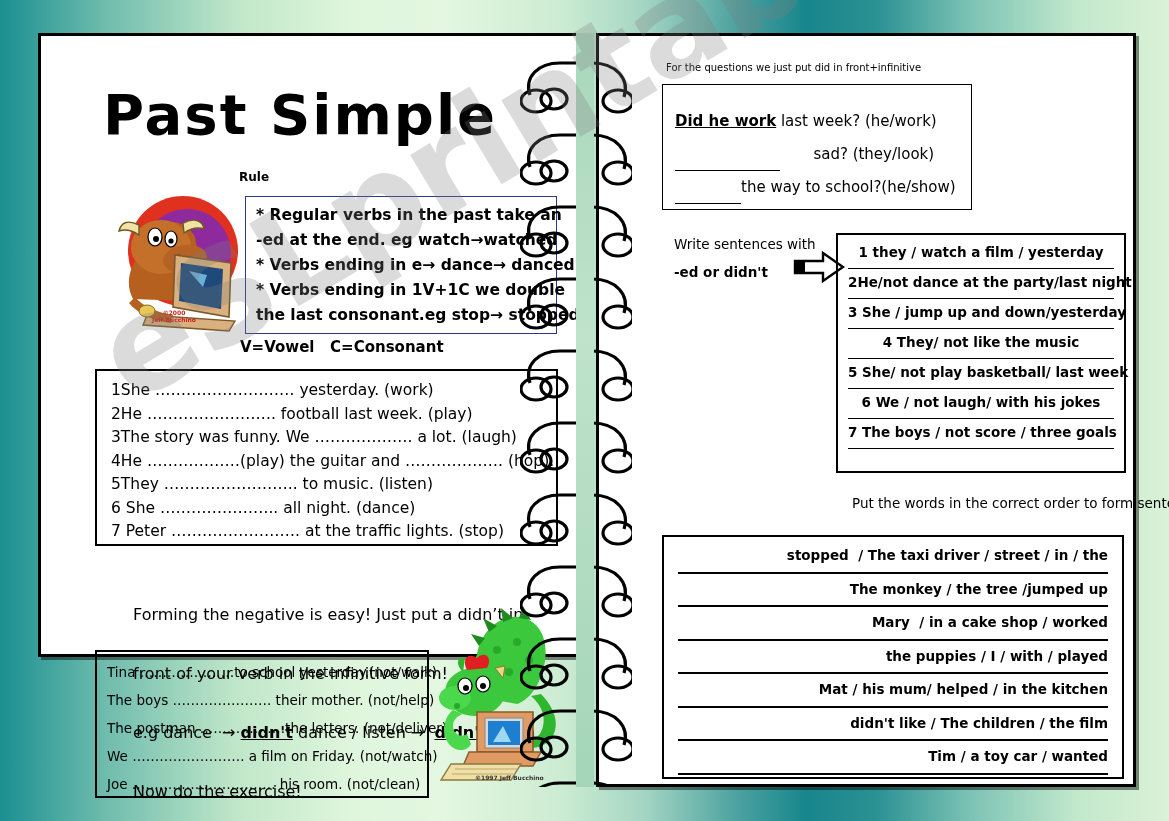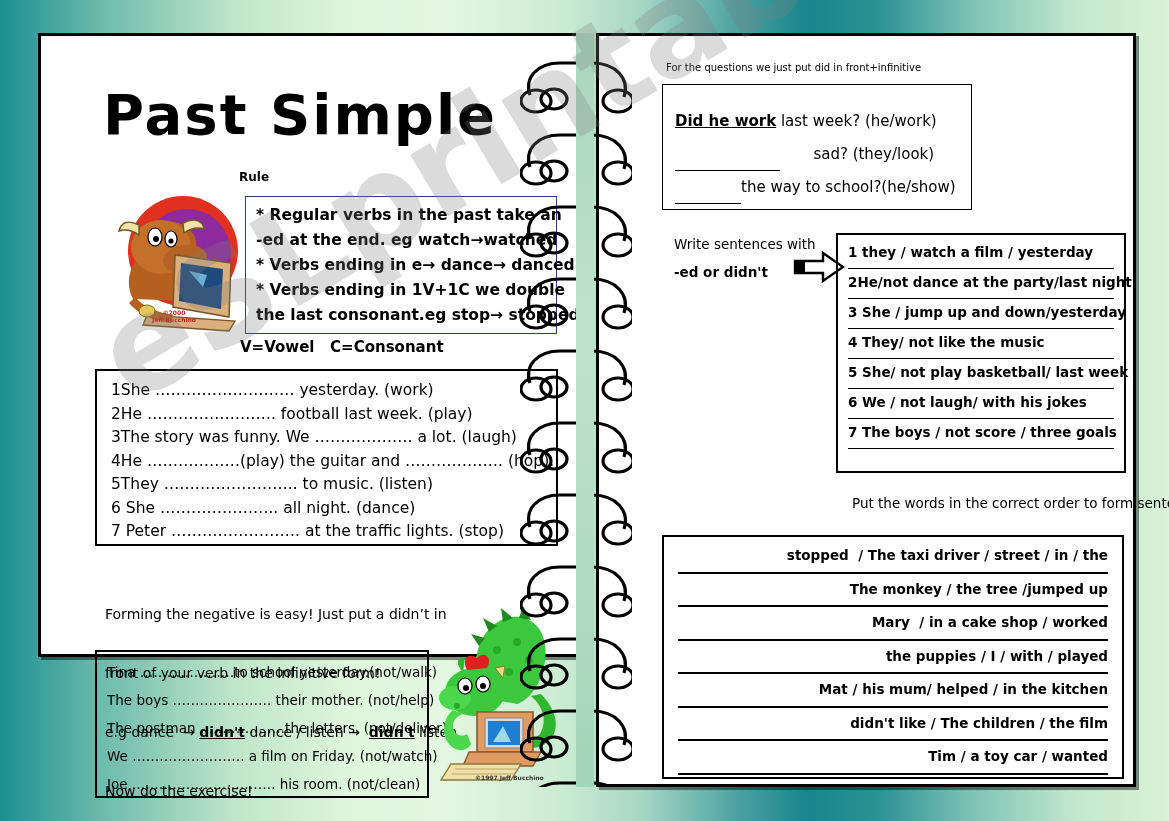--- a/index.html
+++ b/index.html
@@ -93,21 +93,21 @@
     position: absolute;
     left: 54px; top: 333px;
     width: 463px; height: 177px;
     border: 2px solid #000;
     padding: 8px 0 0 14px;
   }
   #gapfill-box .row { font-size: 15.5px; line-height: 23.5px; white-space: pre; }
 
   
   #neg-note { left: 64px; top: 530px; width: 420px; }
-  #neg-note .ln { font-size: 14px; line-height: 21px; white-space: pre; }
+  #neg-note .ln { font-size: 16px; line-height: 21px; white-space: pre; margin-left: 28px; }
   #neg-note b { font-weight: 700; text-decoration: underline; }
 
   
   #neg-box {
     position: absolute;
     left: 54px; top: 614px;
     width: 334px; height: 148px;
     border: 2px solid #000;
     padding: 6px 0 0 10px;
   }
@@ -144,20 +144,21 @@
     width: 290px; height: 240px;
     border: 2px solid #000;
     padding: 4px 0 0 0;
   }
   #sent-box .srow {
     font-size: 13.5px; font-weight: 700;
     height: 30px; line-height: 26px;
     margin: 0 10px;
     border-bottom: 1.5px solid #000;
     white-space: pre;
+    text-align: center;
   }
   #sent-box .srow:last-child { border-bottom: 1.5px solid #000; }
 
   
   #wo-label { left: 852px; top: 494px; width: 260px; font-size: 13.5px; text-align: center; line-height: 19px; }
   #wo-box {
     position: absolute;
     left: 662px; top: 535px;
     width: 462px; height: 244px;
     border: 2px solid #000;

